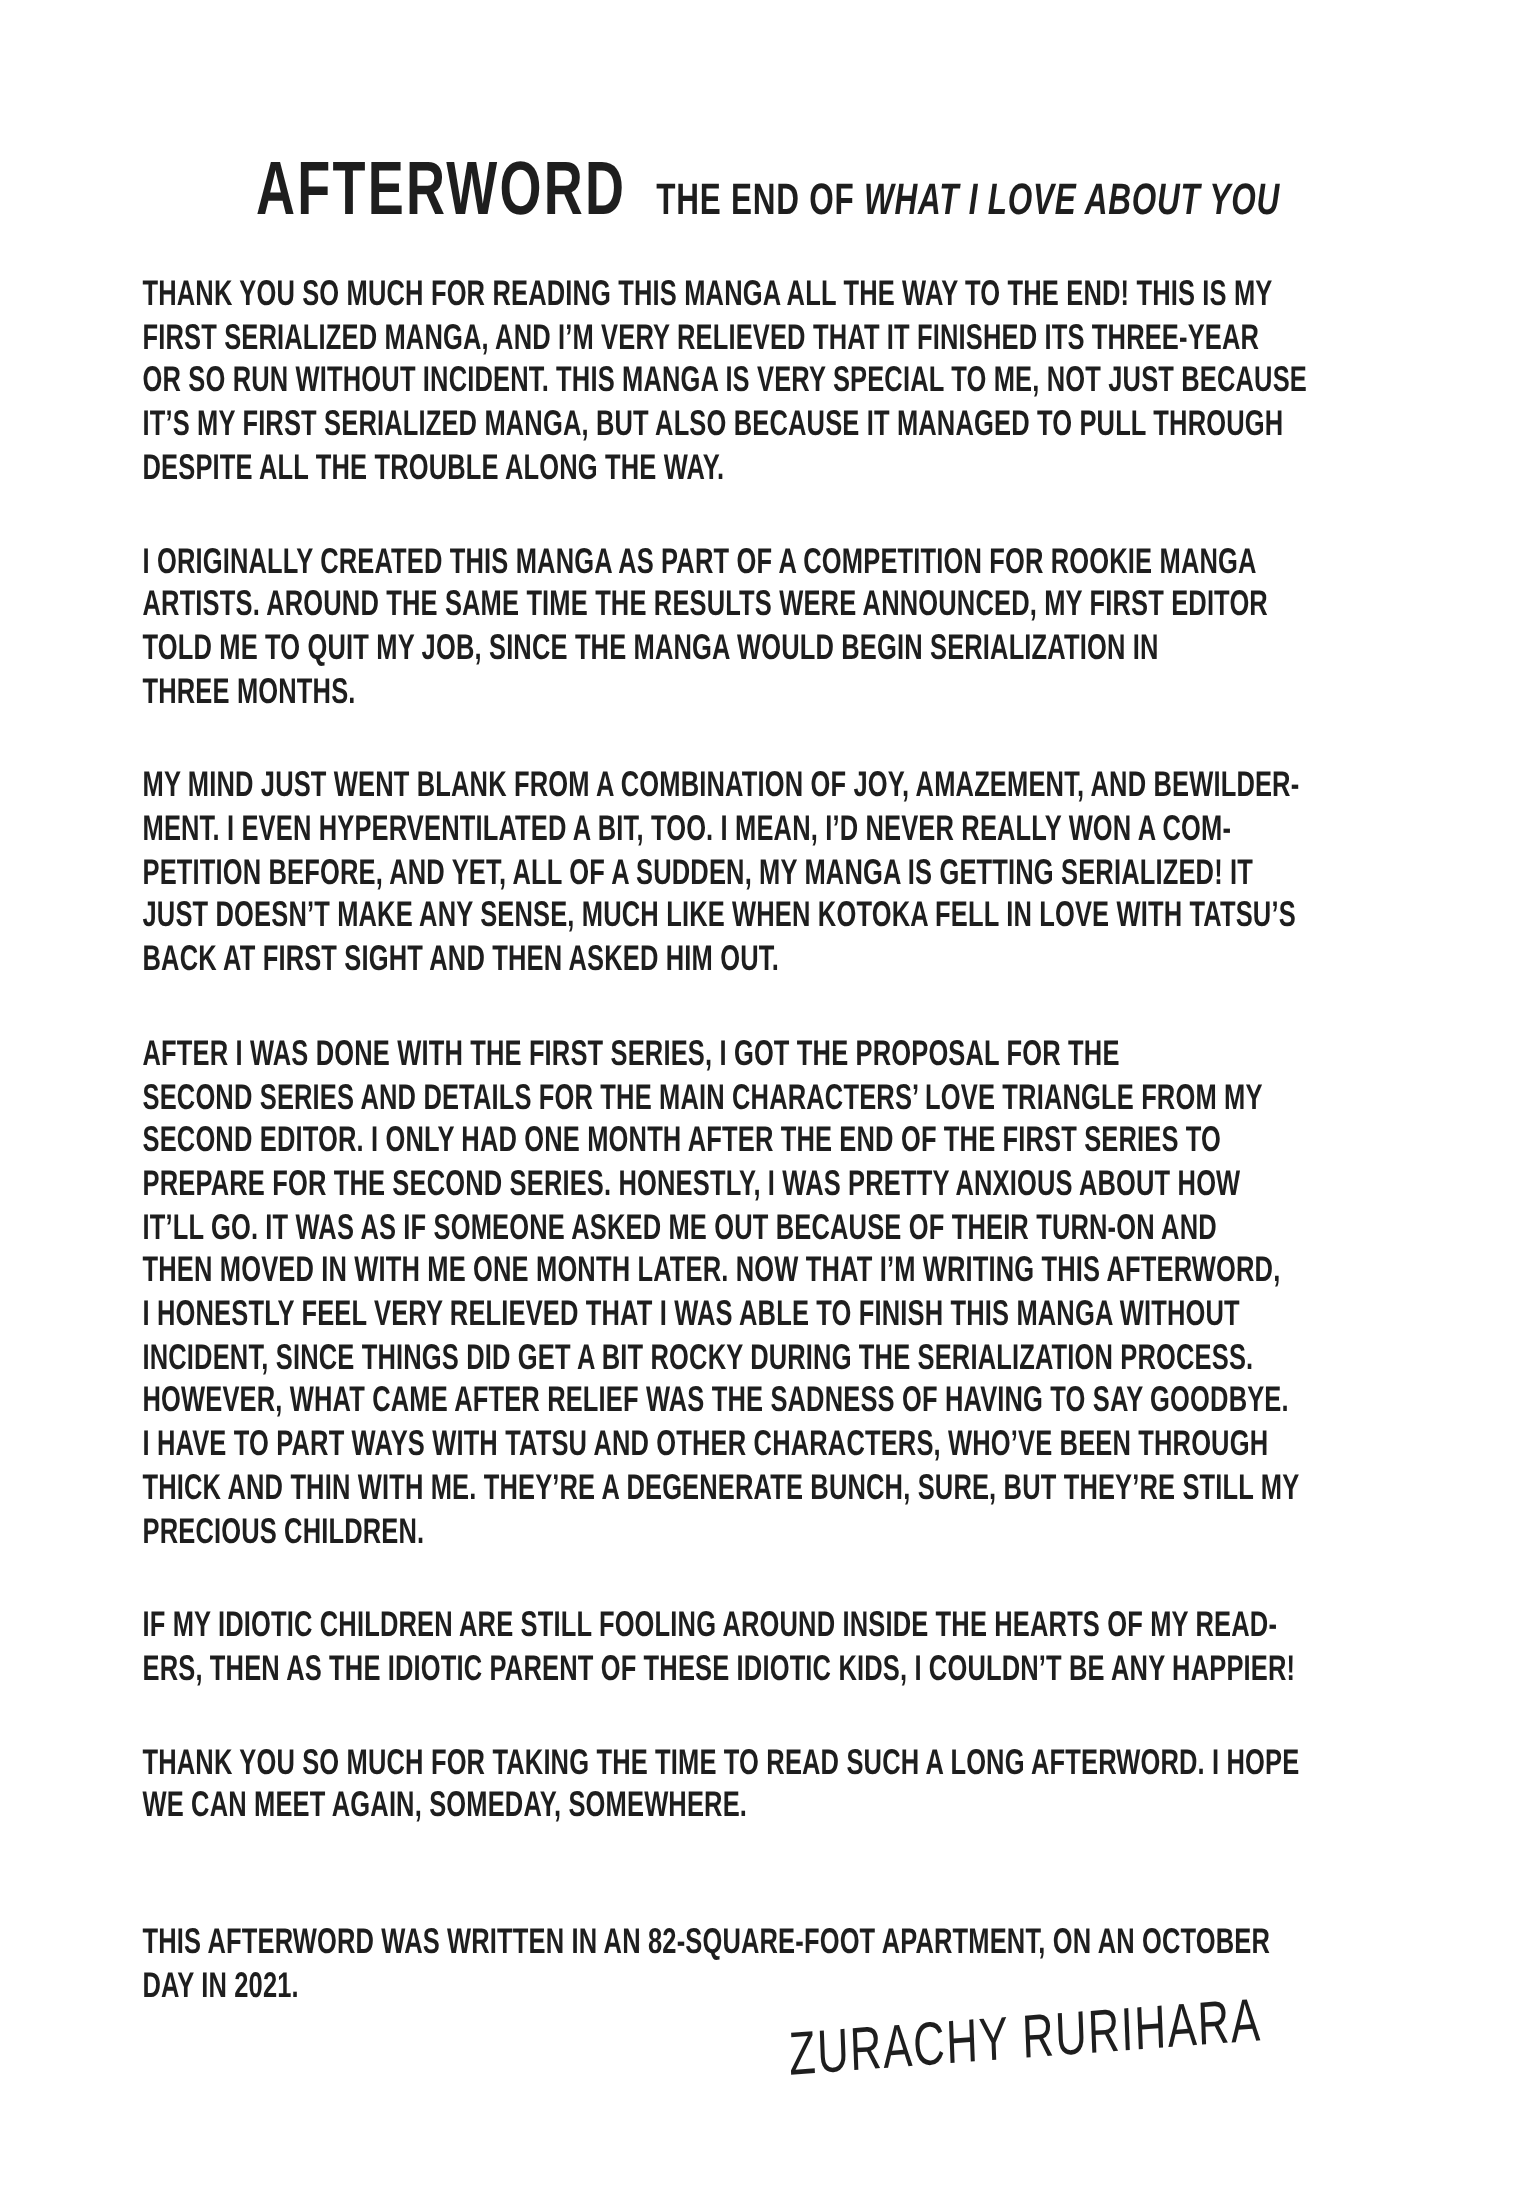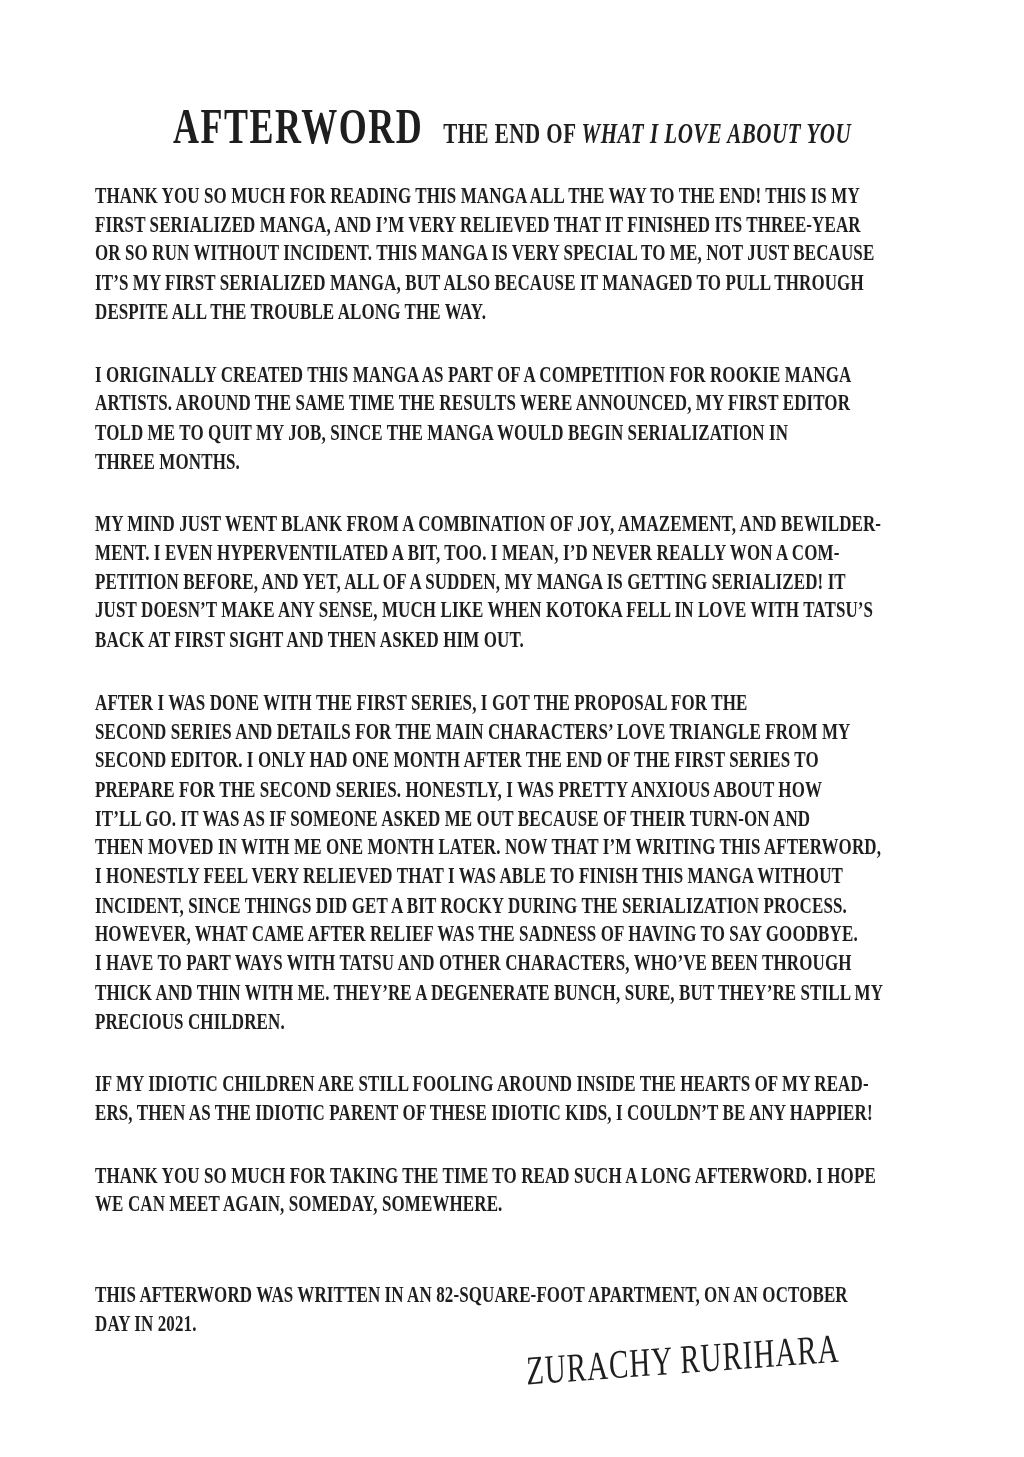--- a/index.html
+++ b/index.html
@@ -6,21 +6,21 @@
     margin: 0;
     padding: 0;
     background: #ffffff;
   }
   .page {
     position: relative;
     width: 1024px;
     height: 1457px;
     background: #ffffff;
     overflow: hidden;
-    font-family: Liberation Serif, serif;
+    font-family: Liberation Sans, sans-serif;
     color: #1e1e1e;
   }
   
   .scale-wrap {
     width: 1024px;
     height: 1041px;
     transform: scaleY(1.4);
     transform-origin: top left;
     padding-top: 72px;
     box-sizing: border-box;

